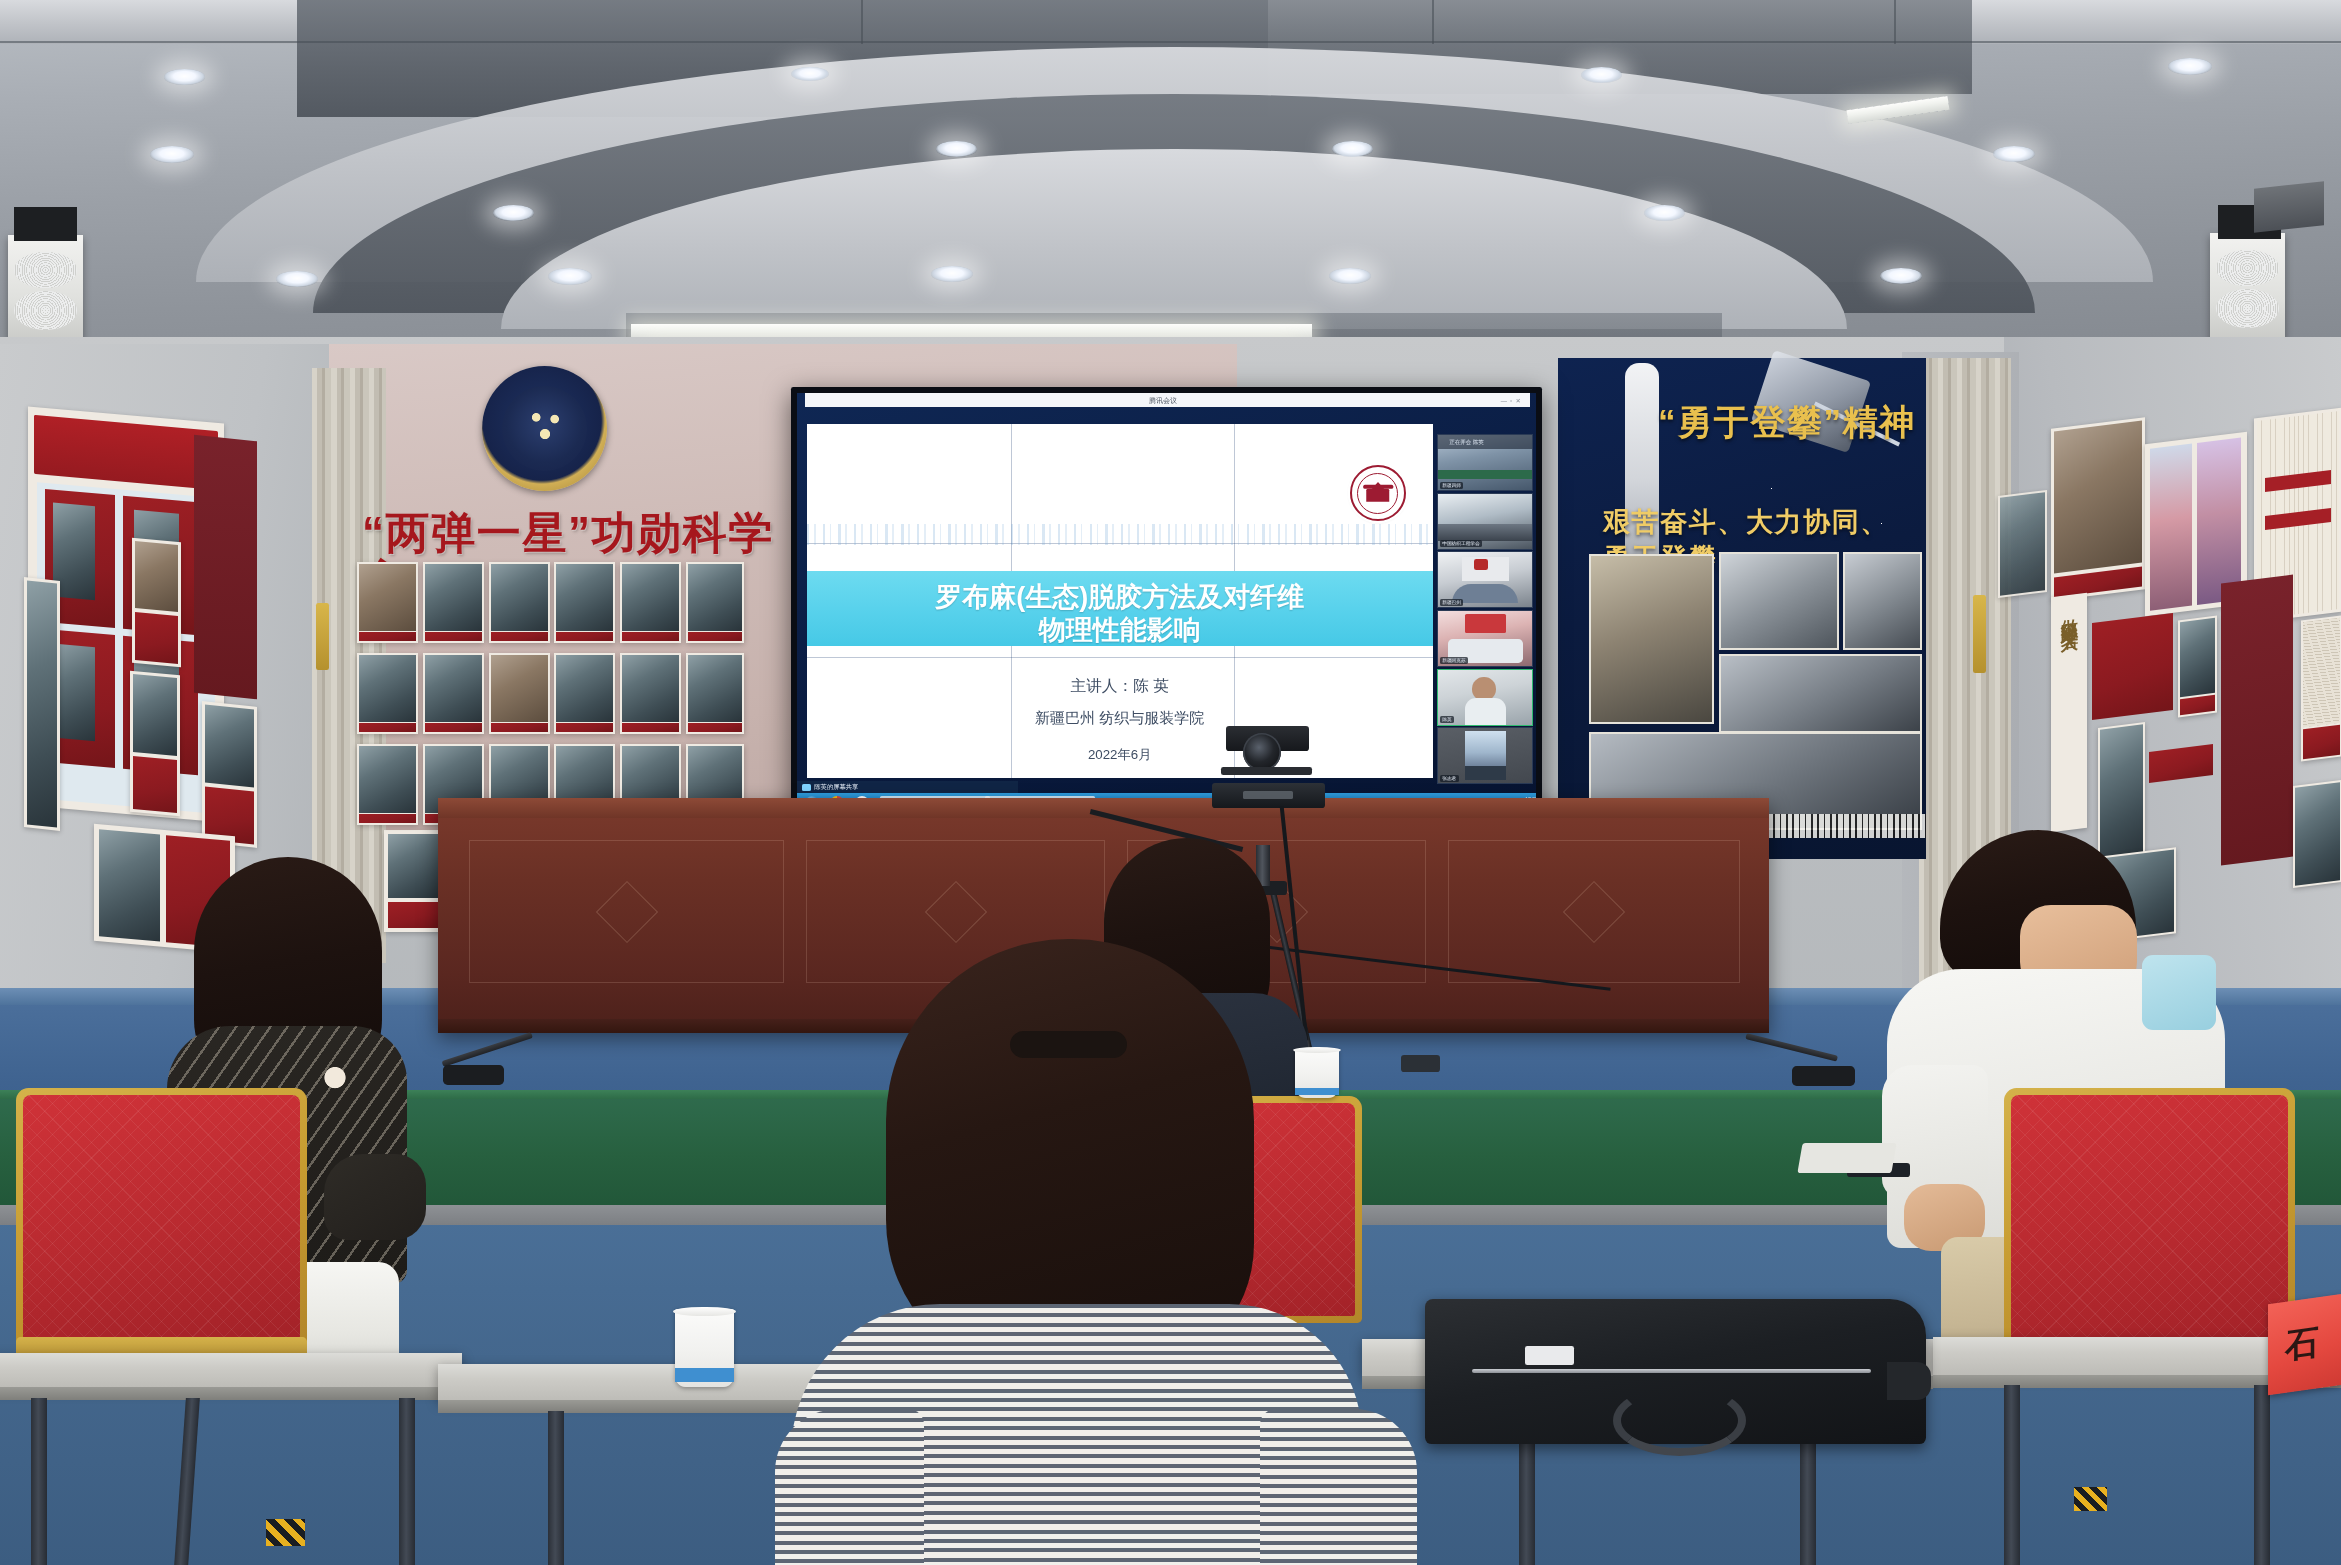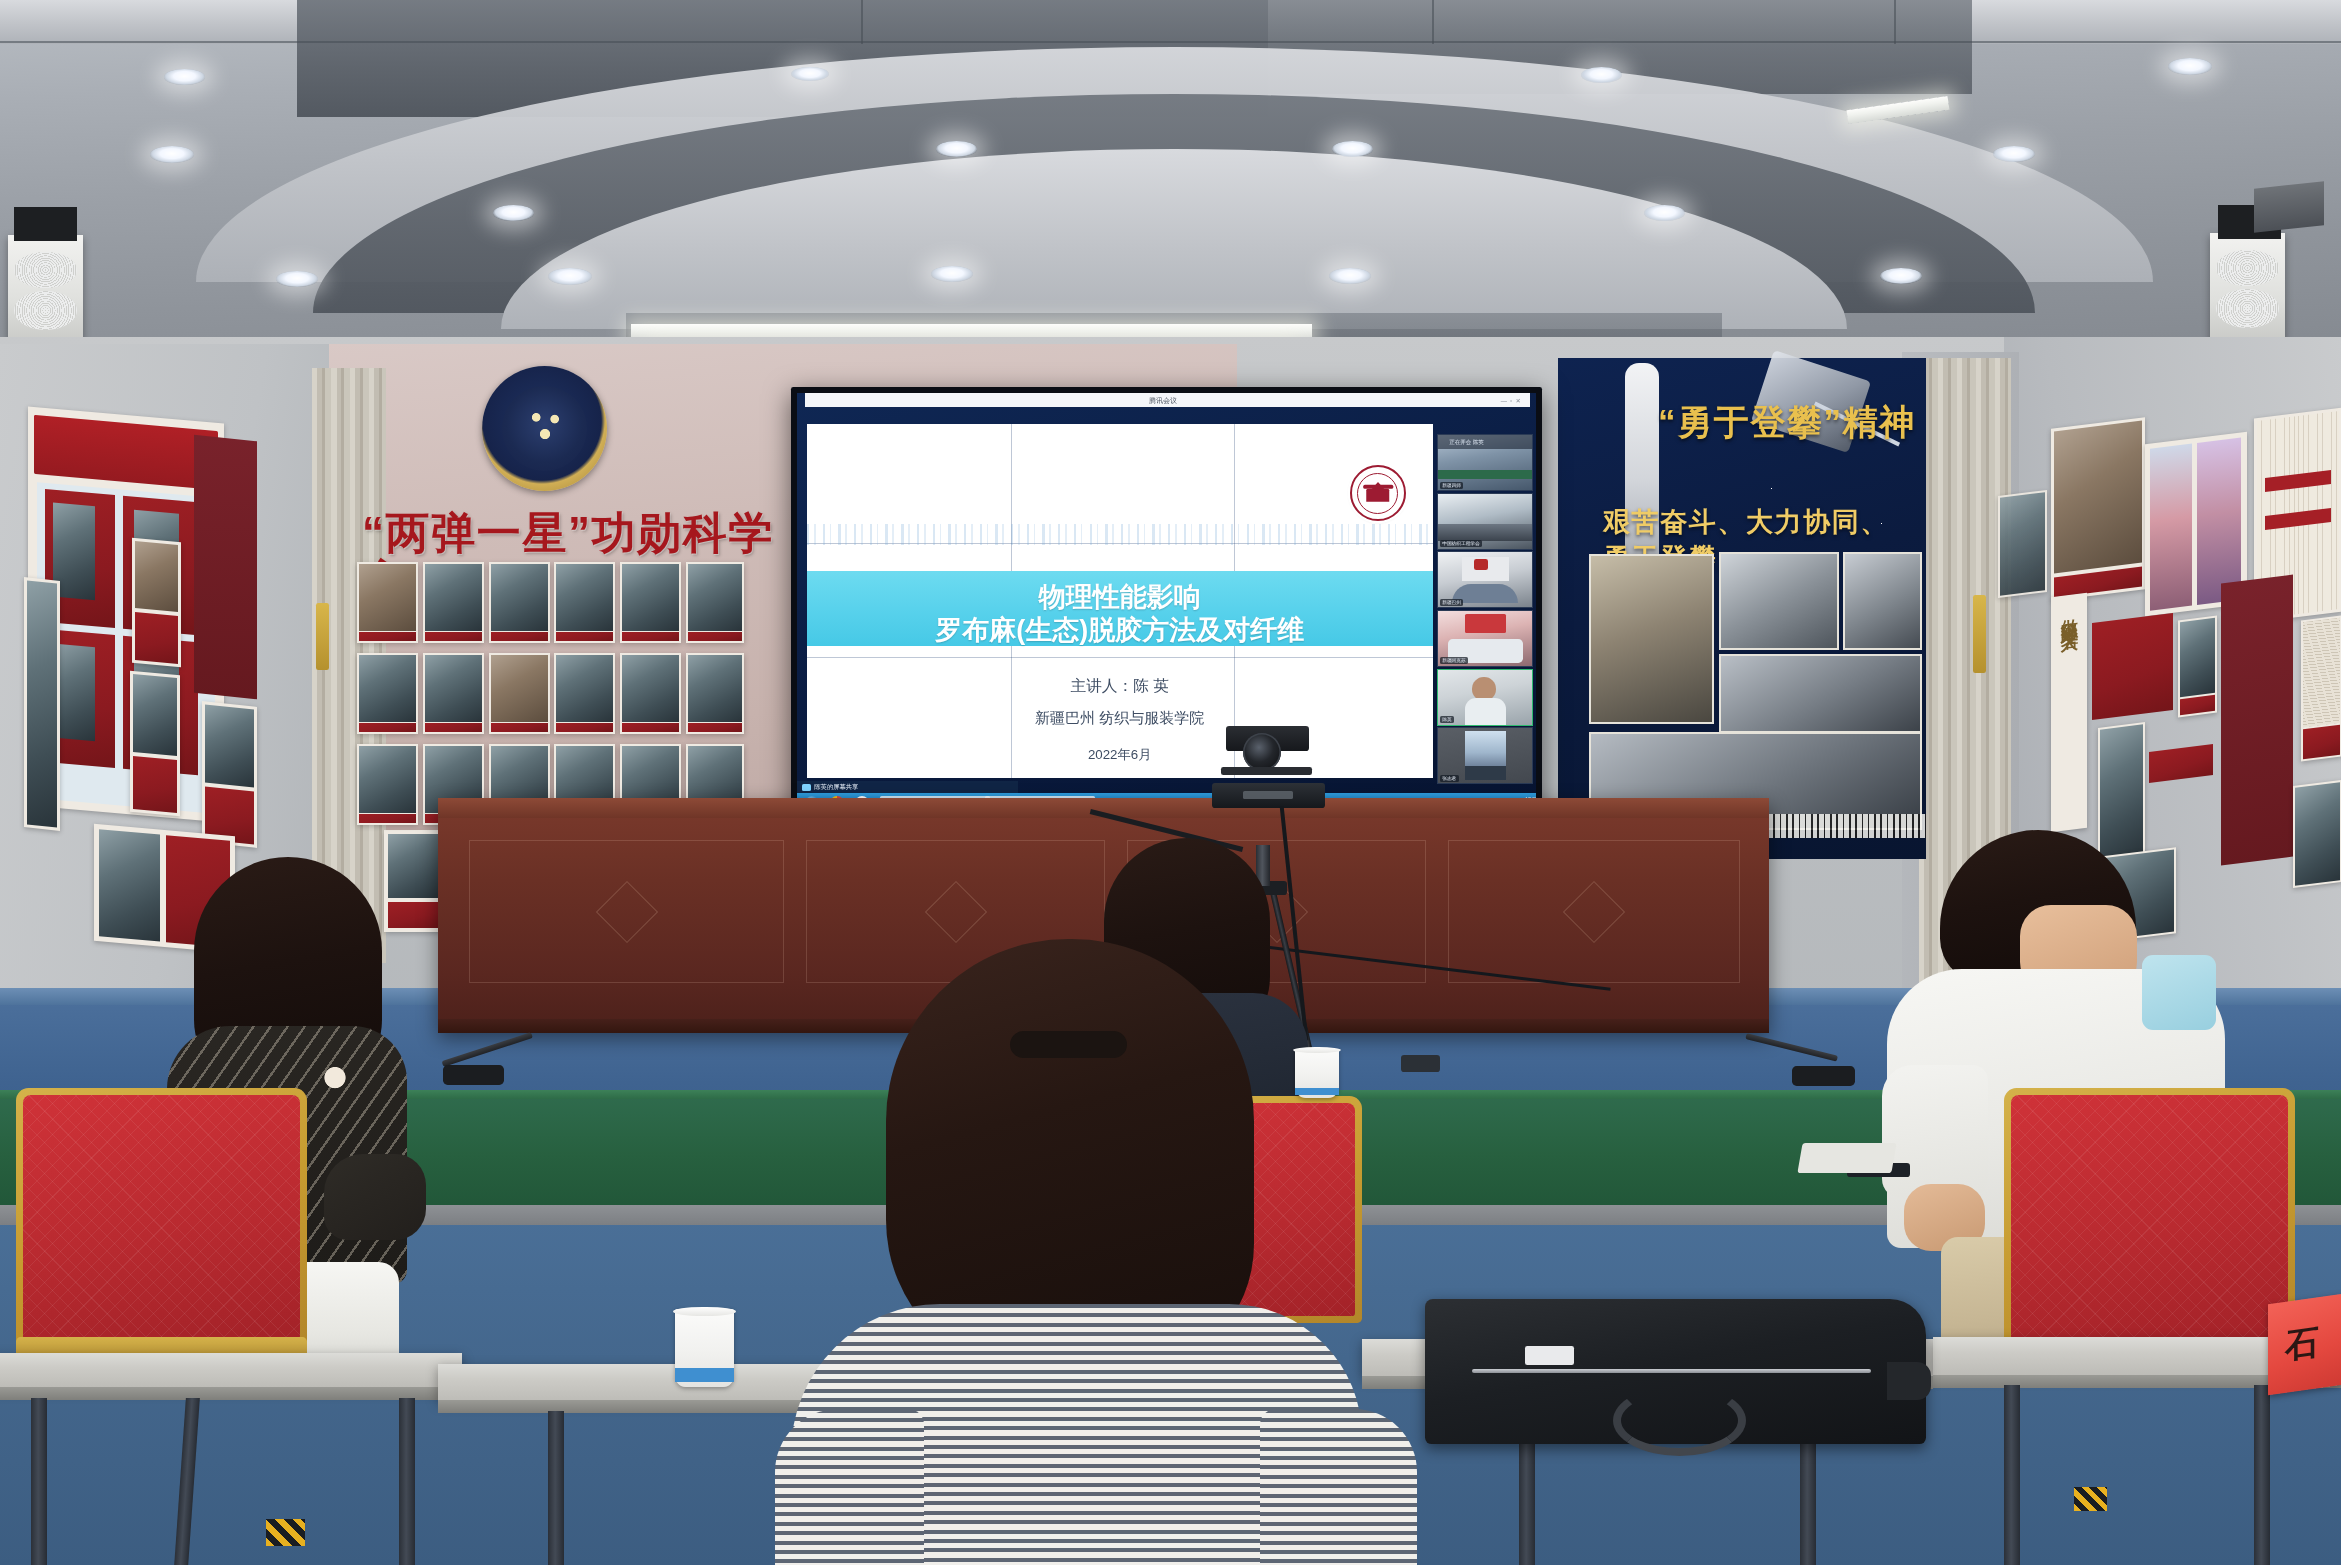--- a/index.html
+++ b/index.html
@@ -435,22 +435,22 @@
         <div class="abs skyline" style="left:0;top:100px;width:626px;height:20.4px;opacity:.5;"></div>
 
         <div class="abs" id="xjulogo" style="left:543px;top:41px;">
           <div class="ring"></div>
             <div class="peak"></div>
             <div class="gate"></div>
         </div>
 
         <div class="abs" id="slideband"></div>
         <div class="abs" id="slidetitle" style="left:0;top:157px;width:626px;font-size:27px;">
+          <div>罗布麻(生态)脱胶方法及对纤维</div>
           <div>物理性能影响</div>
-          <div>罗布麻(生态)脱胶方法及对纤维</div>
         </div>
 
         <div class="abs slide-sub" style="left:0;top:252px;width:626px;font-size:15.7px;">主讲人：陈 英</div>
         <div class="abs slide-sub" style="left:0;top:285px;width:626px;font-size:15px;">新疆巴州 纺织与服装学院</div>
         <div class="abs slide-sub" style="left:0;top:322px;width:626px;font-size:13.3px;">2022年6月</div>
       </div>
 
       <div class="abs" id="vstrip">
         <div class="vtile" style="background:linear-gradient(170deg,#b6c6d6 0%,#7f93a7 40%,#46586c 100%);">
           <div class="abs" style="left:0;top:0;width:94px;height:14px;background:rgba(16,24,38,.55);color:#dfe8f4;font-size:5.5px;line-height:14px;padding-left:11px;">正在开会 陈英</div>

